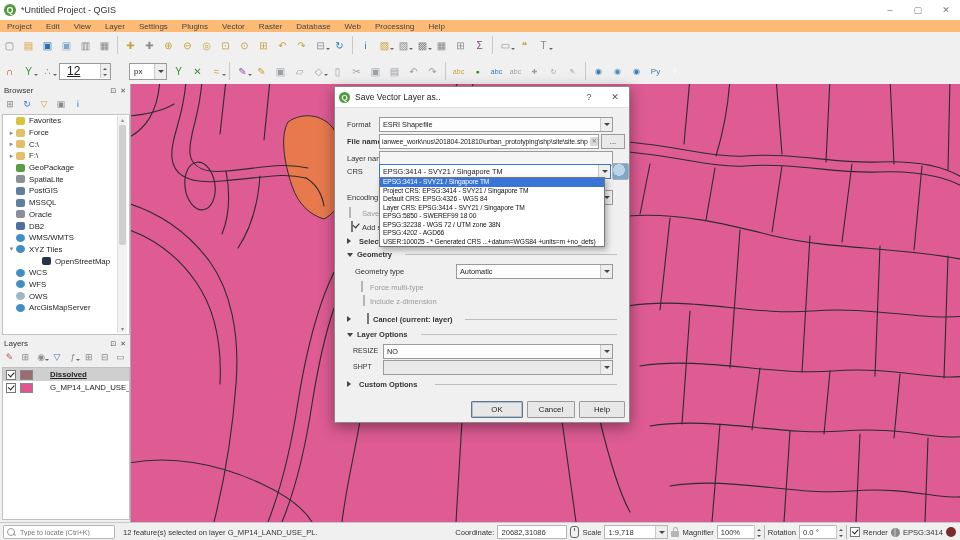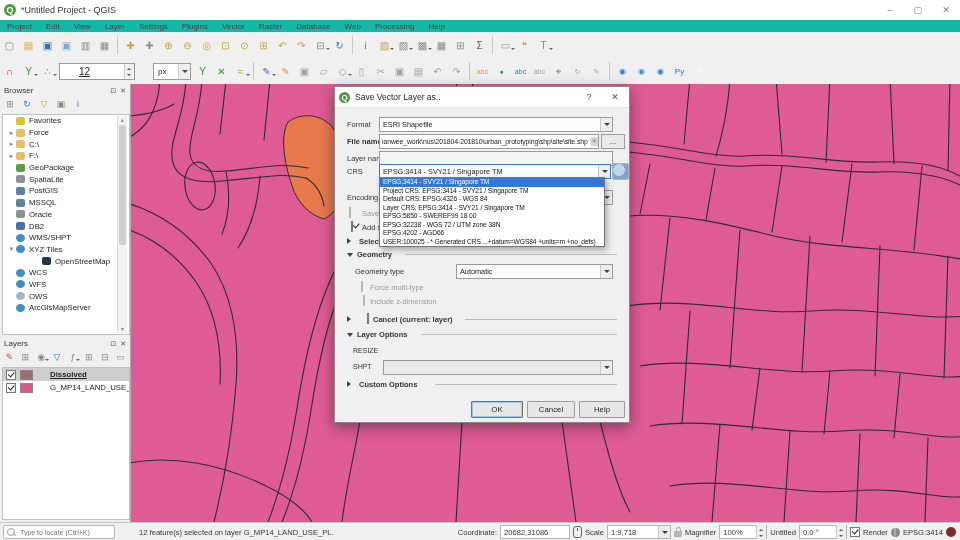--- a/index.html
+++ b/index.html
@@ -7,33 +7,33 @@
        font-family:"Liberation Sans",sans-serif;font-size:8px;color:#222;}
   .abs{position:absolute;}
   
   .titlebar{left:0;top:0;width:960px;height:20px;background:#fff;display:flex;align-items:center;}
   .qgis-logo{width:12px;height:12px;border-radius:6px;background:#4e9a3e;color:#fff;font-weight:bold;
              font-size:9px;line-height:12px;text-align:center;margin:0 5px 0 4px;}
   .wtitle{font-size:9px;color:#333;}
   .wcontrols{margin-left:auto;display:flex;}
   .wbtn{width:28px;height:20px;text-align:center;line-height:20px;color:#777;font-size:9px;}
   
-  .menubar{left:0;top:20px;width:960px;height:12px;background:#14b8a6;display:flex;align-items:center;border-bottom:1px solid #e8e8e8;}
+  .menubar{left:0;top:20px;width:960px;height:12px;background:#fdba74;display:flex;align-items:center;border-bottom:1px solid #e8e8e8;}
   .menu-item{padding:0 7px;font-size:8px;color:#444;}
   
   .tbar{left:0;width:960px;height:26px;background:#f0f0f0;display:flex;align-items:center;border-bottom:1px solid #ddd;}
   .tbar1{top:32px;} .tbar2{top:58px;}
   .tgroup{display:flex;align-items:center;}
   .tsep{width:1px;height:18px;background:#c9c9c9;margin:0 3px;}
   .tbtn{width:17px;height:17px;margin:0 1px;display:flex;align-items:center;justify-content:center;
         border-radius:2px;position:relative;}
   .tglyph{font-size:10px;line-height:17px;}
   .tbtn.dd::after{content:"";position:absolute;right:-1px;bottom:2px;border:2.5px solid transparent;border-top-color:#666;}
   .spinbox{display:flex;align-items:center;background:#fff;border:1px solid #9a9a9a;height:15px;margin:0 2px;}
-  .spinval{padding:0 19px;font-size:10px;min-width:26px;text-decoration:underline;}
+  .spinval{padding:0 7px;font-size:12px;min-width:26px;text-decoration:underline;}
   .spincol{display:flex;flex-direction:column;border-left:1px solid #c9c9c9;}
   .sarr{width:9px;height:7px;position:relative;background:#eee;}
   .sarr.up::after{content:"";position:absolute;left:2px;top:2px;border:2.5px solid transparent;border-bottom-color:#555;}
   .sarr.dn::after{content:"";position:absolute;left:2px;top:3px;border:2.5px solid transparent;border-top-color:#555;}
   .mini-combo{display:flex;align-items:center;background:#fff;border:1px solid #9a9a9a;height:15px;margin:0 2px;}
   .mini-combo .val{padding:0 4px;flex:1;font-size:8px;}
   .carr{width:11px;height:100%;display:flex;align-items:center;justify-content:center;background:#eee;border-left:1px solid #c9c9c9;}
   .carr::after{content:"";border:3px solid transparent;border-top-color:#444;margin-top:3px;}
   
   .panel{background:#f0f0f0;border-right:1px solid #aaa;}
@@ -95,21 +95,21 @@
            display:flex;align-items:center;justify-content:center;border-radius:1px;}
   .dbutton.default{border:1px solid #737373;box-shadow:inset 0 0 0 1px #9ec4e8;}
   
   .statusbar{left:0;top:522px;width:960px;height:18px;background:#f0f0f0;border-top:1px solid #c8c8c8;
              display:flex;align-items:center;font-size:7.6px;color:#333;}
   .locate{width:110px;height:12px;margin-left:3px;background:#fff;border:1px solid #b5b5b5;border-radius:2px;
           display:flex;align-items:center;overflow:hidden;}
   .locate input{border:none;outline:none;width:90px;font-size:7px;color:#888;font-family:inherit;}
   .mini-zoom{width:6px;height:6px;border:1px solid #999;border-radius:50%;position:relative;margin:0 3px;flex:none;}
   .mini-zoom::after{content:"";position:absolute;left:5px;top:5px;width:3px;height:1px;background:#999;transform:rotate(45deg);}
-  .smsg{margin-left:24px;}
+  .smsg{margin-left:8px;}
   .sright{margin-left:auto;display:flex;align-items:center;gap:3px;padding-right:4px;}
   .sinput{height:12px;background:#fff;border:1px solid #b5b5b5;display:flex;align-items:center;padding:0 3px;font-size:7.6px;}
   .mouse-ic{width:7px;height:10px;border:1px solid #666;border-radius:3px;position:relative;}
   .mouse-ic::after{content:"";position:absolute;left:2.5px;top:1px;width:1px;height:3px;background:#666;}
   .lock-ic{width:8px;height:6px;background:#b5b5b5;border-radius:1px;position:relative;margin-top:4px;}
   .lock-ic::before{content:"";position:absolute;left:1.5px;top:-4px;width:3px;height:3px;border:1.2px solid #b5b5b5;border-bottom:none;border-radius:3px 3px 0 0;}
   .globe-ic{width:9px;height:9px;border-radius:50%;background:#8a8a8a;position:relative;overflow:hidden;}
   .globe-ic::after{content:"";position:absolute;left:3.5px;top:0;width:2px;height:9px;background:#aaa;}
   .balloon-ic{width:10px;height:10px;border-radius:50%;background:#7a2c2c;}
   .scombo{height:12px;background:#fff;border:1px solid #b5b5b5;display:flex;align-items:center;}
@@ -469,21 +469,21 @@
           <span class="tl">Oracle</span>
         </div>
           <div class="tree-item">
           <span class="tw"></span>
           <span class="ti" style="background: rgb(79, 111, 159);"></span>
           <span class="tl">DB2</span>
         </div>
           <div class="tree-item">
           <span class="tw"></span>
           <span class="ti round" style="background: rgb(63, 143, 197);"></span>
-          <span class="tl">WMS/SHPT</span>
+          <span class="tl">WMS/WMTS</span>
         </div>
           <div class="tree-item">
           <span class="tw">▾</span>
           <span class="ti round" style="background: rgb(63, 143, 197);"></span>
           <span class="tl">XYZ Tiles</span>
         </div>
           <div class="tree-item lvl1">
           <span class="tw"></span>
           <span class="ti" style="background: rgb(37, 52, 71);"></span>
           <span class="tl">OpenStreetMap</span>
@@ -634,20 +634,24 @@
     <span class="tri-r abs" style="left:12px;top:229px;"></span>
     <span class="cb abs" style="left:24px;top:227px;"></span>
     <span class="dlabel" style="left:38px;top:228px;font-weight:bold;white-space:nowrap;">Cancel (current: layer)</span>
     <div class="gline" style="left:130px;top:232px;width:152px;"></div>
 
     <span class="tri-d abs" style="left:12px;top:244px;"></span>
     <span class="dlabel" style="left:22px;top:243px;font-weight:bold;">Layer Options</span>
     <div class="gline" style="left:86px;top:247px;width:196px;"></div>
 
     <span class="dlabel" style="left:18px;top:260px;font-size:7px;">RESIZE</span>
+    <div class="combo" style="left:48px;top:257px;width:228px;">
+      <span class="val">NO</span>
+      <span class="carr"></span>
+    </div>
 
     <span class="dlabel" style="left:18px;top:276px;font-size:7px;">SHPT</span>
     <div class="combo dis" style="left:48px;top:273px;width:228px;">
       <span class="val"></span>
       <span class="carr"></span>
     </div>
 
     <span class="tri-r abs" style="left:12px;top:294px;"></span>
     <span class="dlabel" style="left:24px;top:293px;font-weight:bold;">Custom Options</span>
     <div class="gline" style="left:100px;top:297px;width:182px;"></div>
@@ -690,21 +694,21 @@
       </div>
       <span class="lock-ic"></span>
       <span>Magnifier</span>
       <div class="sspin">
         <span class="val">100%</span>
         <span class="spincol">
             <span class="sarr up"></span>
             <span class="sarr dn"></span>
           </span>
       </div>
-      <span>Untitled</span>
+      <span>Rotation</span>
       <div class="sspin">
         <span class="val">0.0 °</span>
         <span class="spincol">
             <span class="sarr up"></span>
             <span class="sarr dn"></span>
           </span>
       </div>
       <span class="cb checked"></span>
       <span>Render</span>
       <span class="globe-ic"></span>

